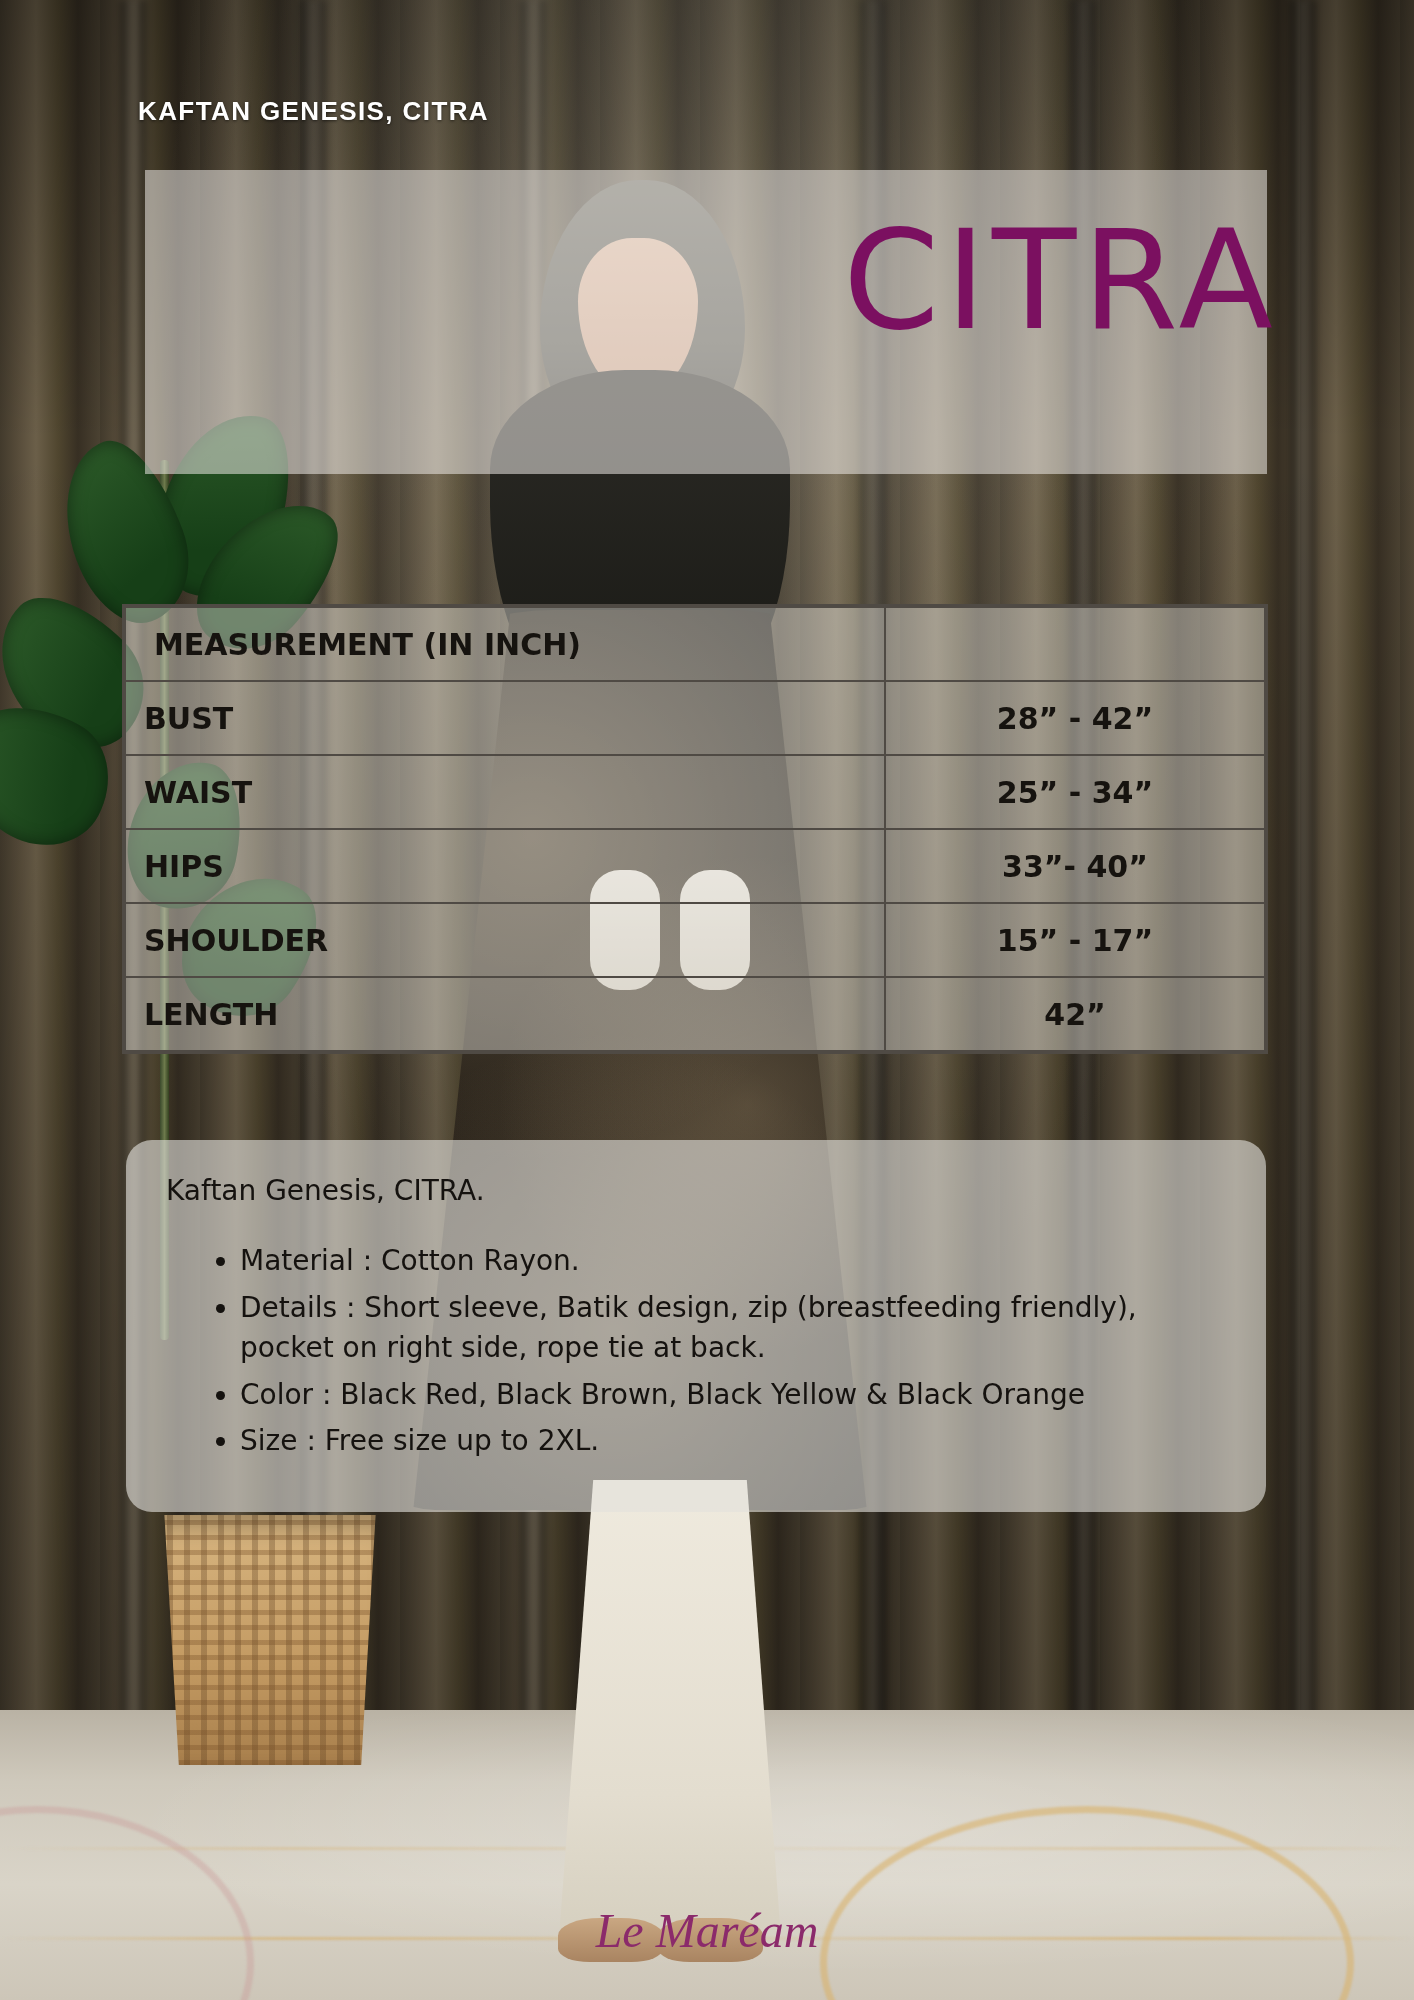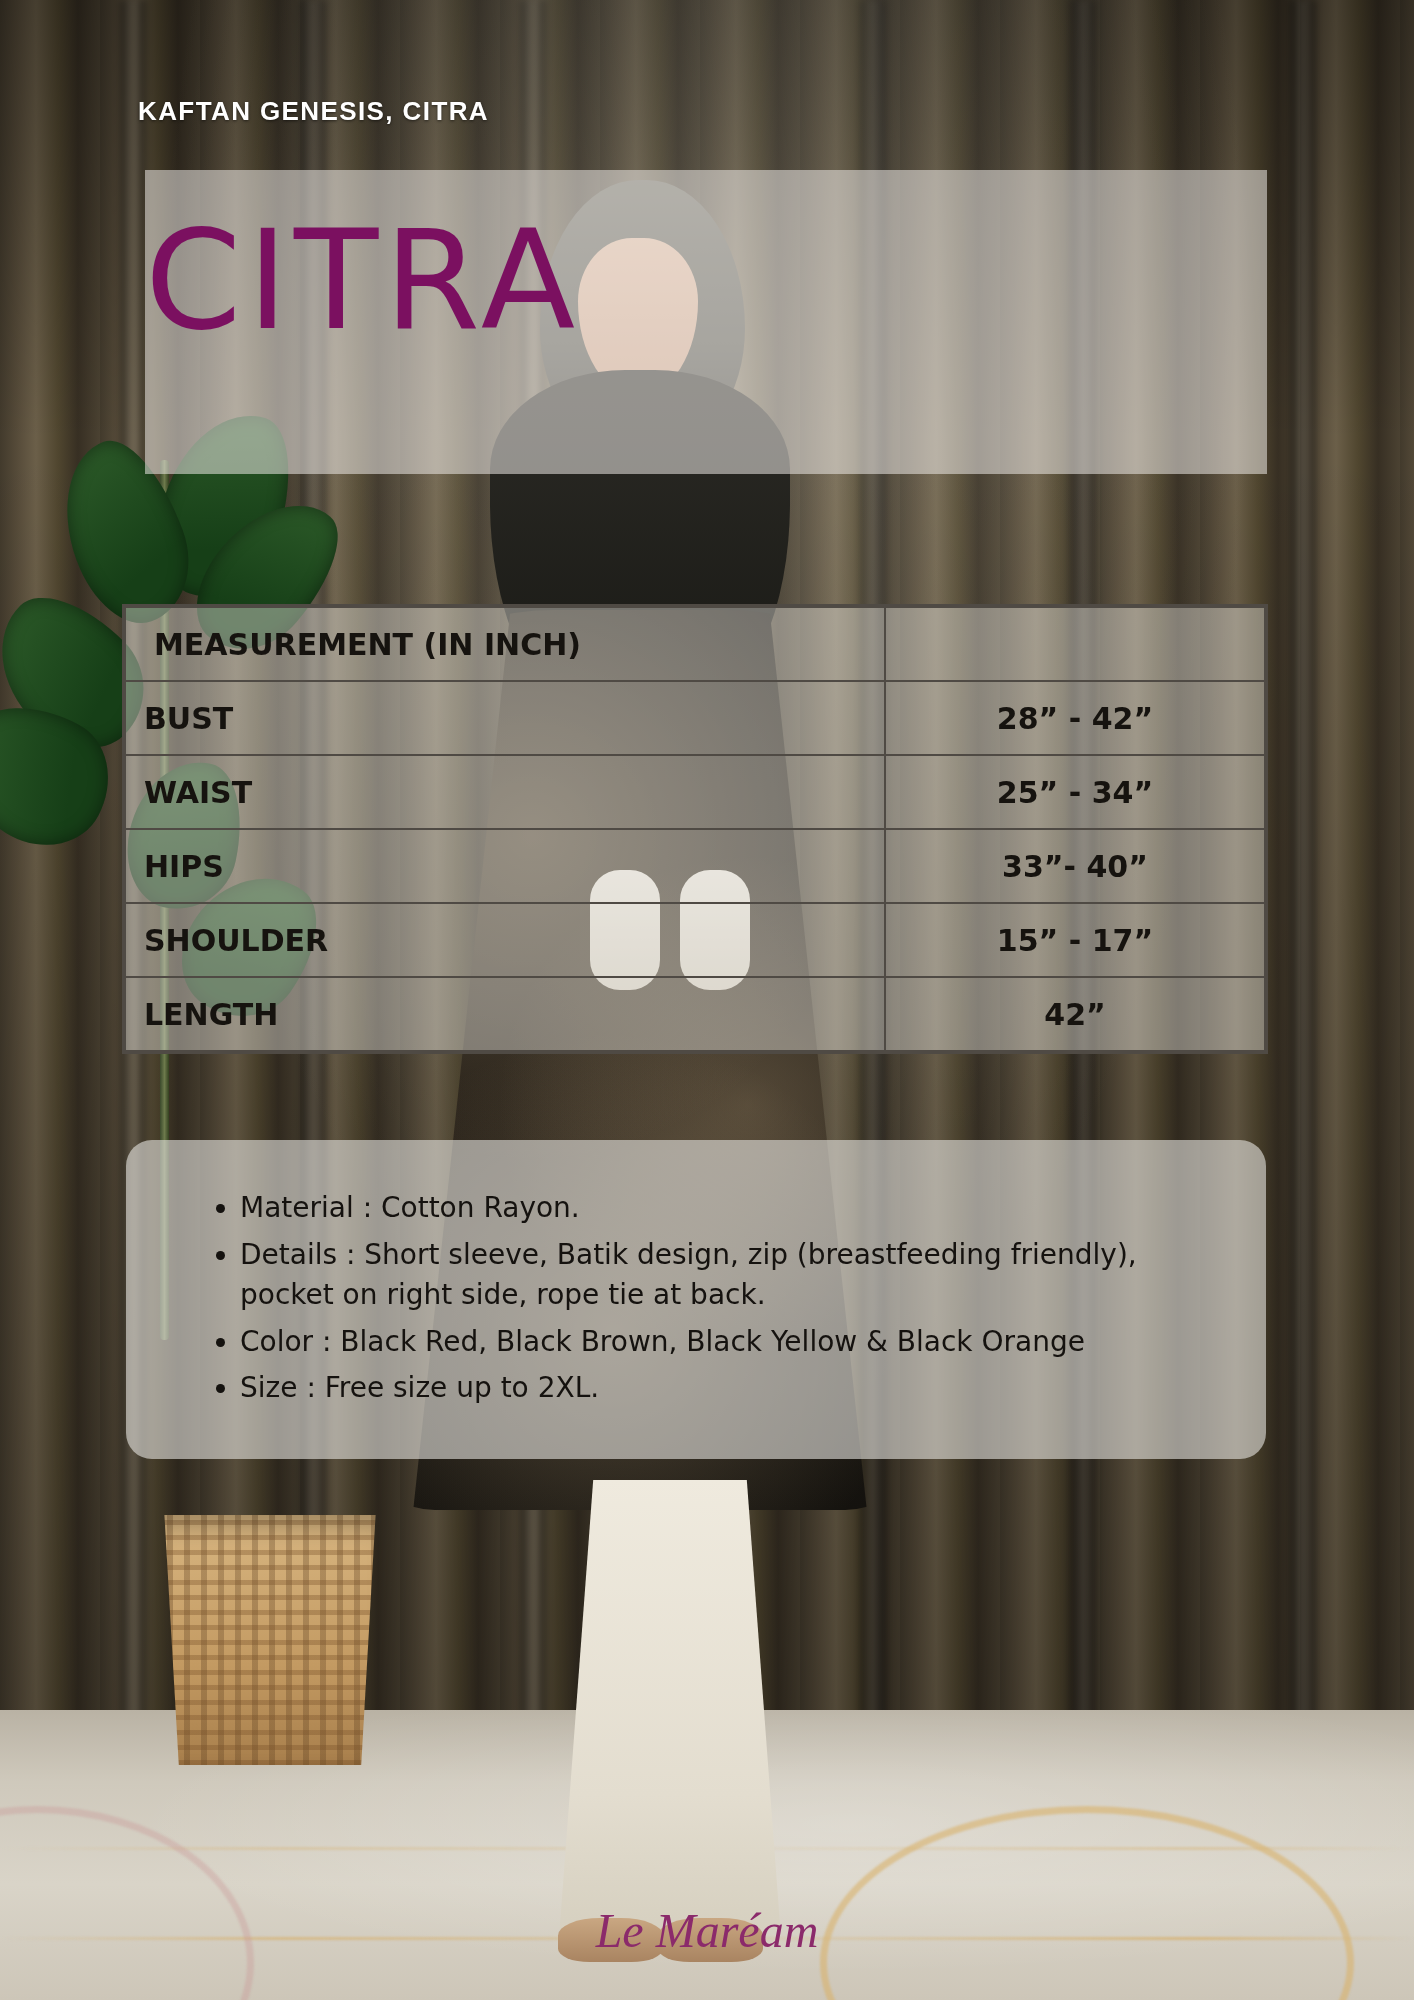--- a/index.html
+++ b/index.html
@@ -201,27 +201,28 @@
     left: 145px;
     top: 170px;
     width: 1122px;
     height: 304px;
     background: rgba(236,234,230,0.55);
   }
   .title-text {
     position: absolute;
     width: 100%;
     top: 42px;
-    text-align: left;
+    text-align: right;
     font-size: 138px;
     line-height: 1;
     letter-spacing: 6px;
     color: #7b1060;
     font-family: "DejaVu Sans", sans-serif;
     font-weight: 400;
+    padding-left: 12px;
   }
 
   .table-wrap {
     position: absolute;
     left: 122px;
     top: 604px;
     width: 1142px;
     border: 2px solid #4f4a44;
     background: rgba(225,222,216,0.45);
   }
@@ -355,20 +356,21 @@
           </tr>
           <tr>
             <td class="label">LENGTH</td>
             <td class="value">42”</td>
           </tr>
         </tbody>
     </table>
   </div>
 
   <div class="desc-card">
+    <div class="desc-title">Kaftan Genesis, CITRA.</div>
     <ul class="desc-list" id="desc-list">
         <li>Material : Cotton Rayon.</li>
         <li>Details : Short sleeve, Batik design, zip (breastfeeding friendly), pocket on right side, rope tie at back.</li>
         <li>Color : Black Red, Black Brown, Black Yellow &amp; Black Orange</li>
         <li>Size : Free size up to 2XL.</li>
       </ul>
   </div>
 
   <div class="brand">Le Maréam</div>
 

